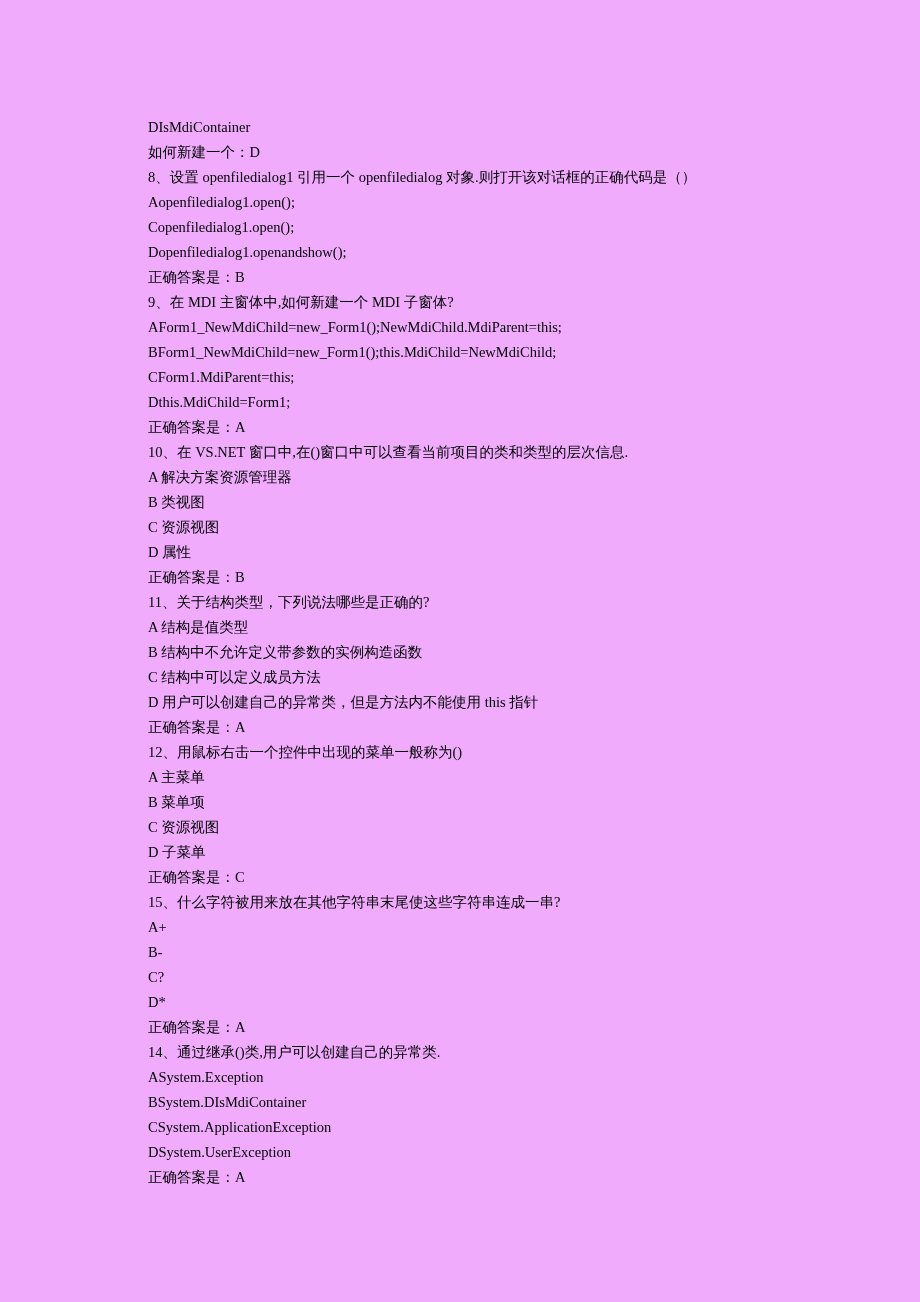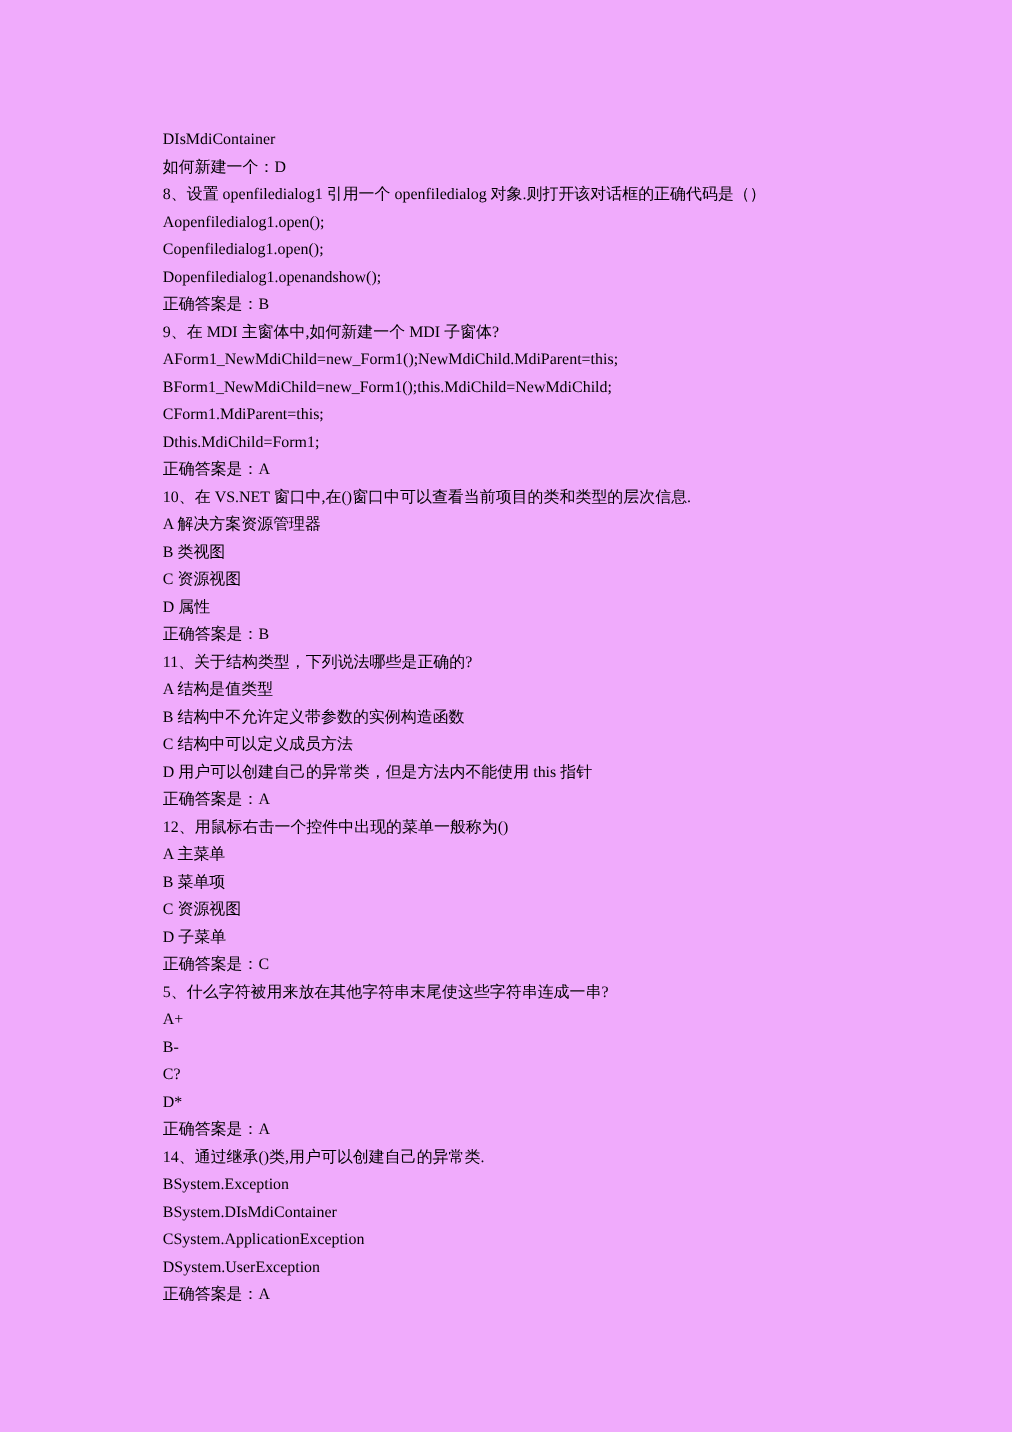--- a/index.html
+++ b/index.html
@@ -50,25 +50,25 @@
   <div class="line">B 结构中不允许定义带参数的实例构造函数</div>
   <div class="line">C 结构中可以定义成员方法</div>
   <div class="line">D 用户可以创建自己的异常类，但是方法内不能使用 this 指针</div>
   <div class="line">正确答案是：A</div>
   <div class="line">12、用鼠标右击一个控件中出现的菜单一般称为()</div>
   <div class="line">A 主菜单</div>
   <div class="line">B 菜单项</div>
   <div class="line">C 资源视图</div>
   <div class="line">D 子菜单</div>
   <div class="line">正确答案是：C</div>
-  <div class="line">5、什么字符被用来放在其他字符串末尾使这些字符串连成一串?</div>
+  <div class="line">15、什么字符被用来放在其他字符串末尾使这些字符串连成一串?</div>
   <div class="line">A+</div>
   <div class="line">B-</div>
   <div class="line">C?</div>
   <div class="line">D*</div>
   <div class="line">正确答案是：A</div>
   <div class="line">14、通过继承()类,用户可以创建自己的异常类.</div>
-  <div class="line">BSystem.Exception</div>
+  <div class="line">ASystem.Exception</div>
   <div class="line">BSystem.DIsMdiContainer</div>
   <div class="line">CSystem.ApplicationException</div>
   <div class="line">DSystem.UserException</div>
   <div class="line">正确答案是：A</div>
 </div>
 
 </body></html>

